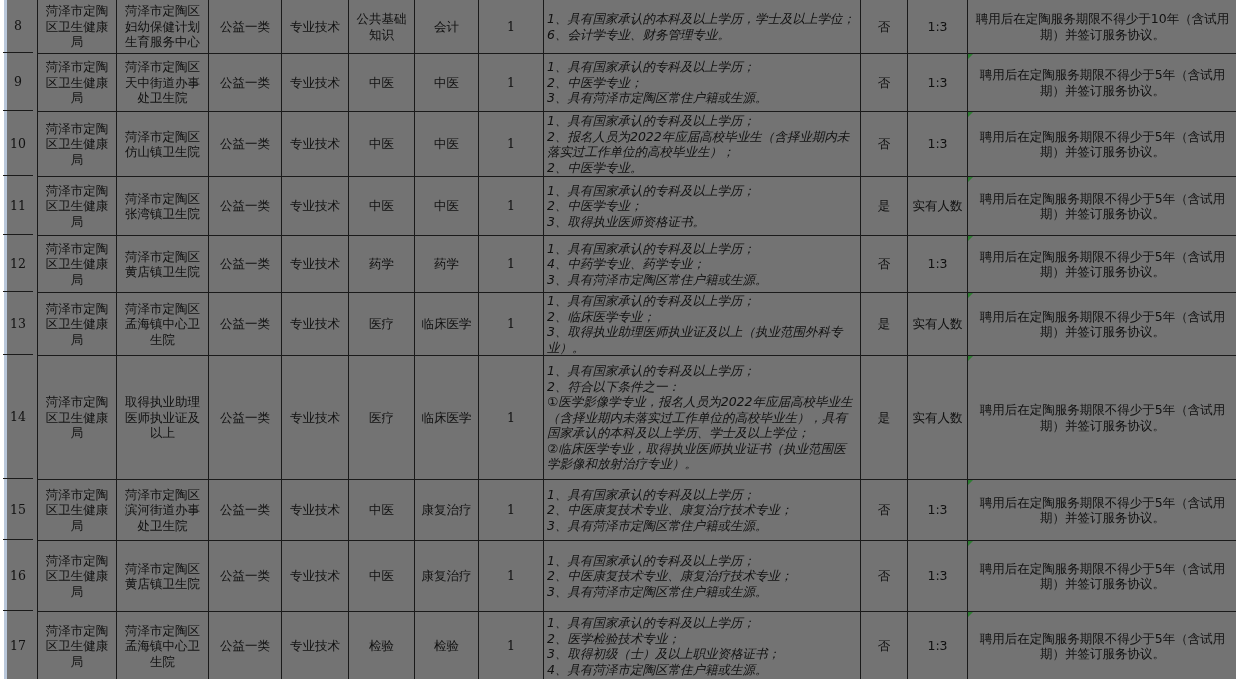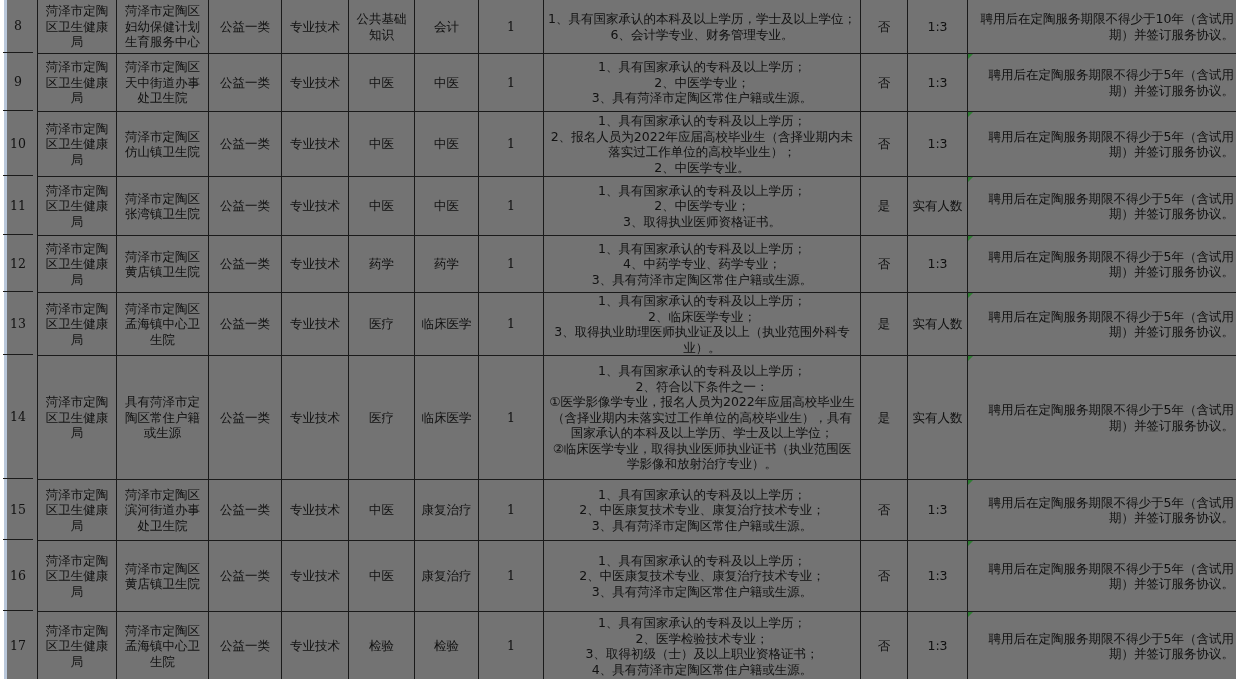--- a/index.html
+++ b/index.html
@@ -3,22 +3,22 @@
 <meta charset="utf-8">
 <style>
   html, body { margin:0; padding:0; background:#ffffff; }
   body { width:1236px; height:679px; overflow:hidden; position:relative;
          font-family:"DejaVu Sans","Liberation Sans",sans-serif; color:#111; }
   .sheet { position:absolute; left:4px; top:0; width:1236px; height:679px; background:#737373; }
   .leftbar { position:absolute; left:0; top:0; width:3px; height:679px; background:#b9c7da; }
   table { position:absolute; left:33px; top:-1px; border-collapse:collapse; table-layout:fixed; }
   td { border:1px solid #1a1a1a; font-size:12.5px; line-height:15.5px; text-align:center;
        vertical-align:middle; padding:0 2px; overflow:hidden; word-break:break-all; }
-  td.req { text-align:center; padding:0 3px; }
-  td.note { text-align:right; padding:0 3px; position:relative; }
+  td.req { text-align:left; padding:0 3px;font-style:italic; }
+  td.note { text-align:center; padding:0 3px; position:relative; }
   td.num { font-family:"DejaVu Serif","Liberation Serif",serif; }
   .req-line { display:block; }
   .note-mark { position:absolute; left:0; top:0; width:0; height:0;
                border-top:5px solid #2e7d32; border-right:5px solid transparent; }
   .watermark { position:absolute; left:990px; top:626px; font-size:27px; font-weight:bold;
                color:rgba(255,255,255,0.92); letter-spacing:1px;
                text-shadow: 0 0 2px #222, 1px 1px 1px #222, -1px -1px 1px #222; white-space:nowrap; }
 </style>
 </head>
 <body>
@@ -137,21 +137,21 @@
             <span class="req-line">1、具有国家承认的专科及以上学历；</span>
             <span class="req-line">2、临床医学专业；</span>
             <span class="req-line">3、取得执业助理医师执业证及以上（执业范围外科专业）。</span>
           </td>
     <td><span>是</span></td>
     <td><span>实有人数</span></td>
     <td class="note"><span class="note-mark"></span><span>聘用后在定陶服务期限不得少于5年（含试用期）并签订服务协议。</span></td>
   </tr>
         <tr style="height: 124px;">
     <td><span>菏泽市定陶区卫生健康局</span></td>
-    <td><span>具有菏泽市定陶区常住户籍或生源</span></td>
+    <td><span>取得执业助理医师执业证及以上</span></td>
     <td><span>公益一类</span></td>
     <td><span>专业技术</span></td>
     <td><span>医疗</span></td>
     <td><span>临床医学</span></td>
     <td class="num"><span>1</span></td>
     <td class="req">
             <span class="req-line">1、具有国家承认的专科及以上学历；</span>
             <span class="req-line">2、符合以下条件之一：</span>
             <span class="req-line">①医学影像学专业，报名人员为2022年应届高校毕业生（含择业期内未落实过工作单位的高校毕业生），具有国家承认的本科及以上学历、学士及以上学位；</span>
             <span class="req-line">②临床医学专业，取得执业医师执业证书（执业范围医学影像和放射治疗专业）。</span>

